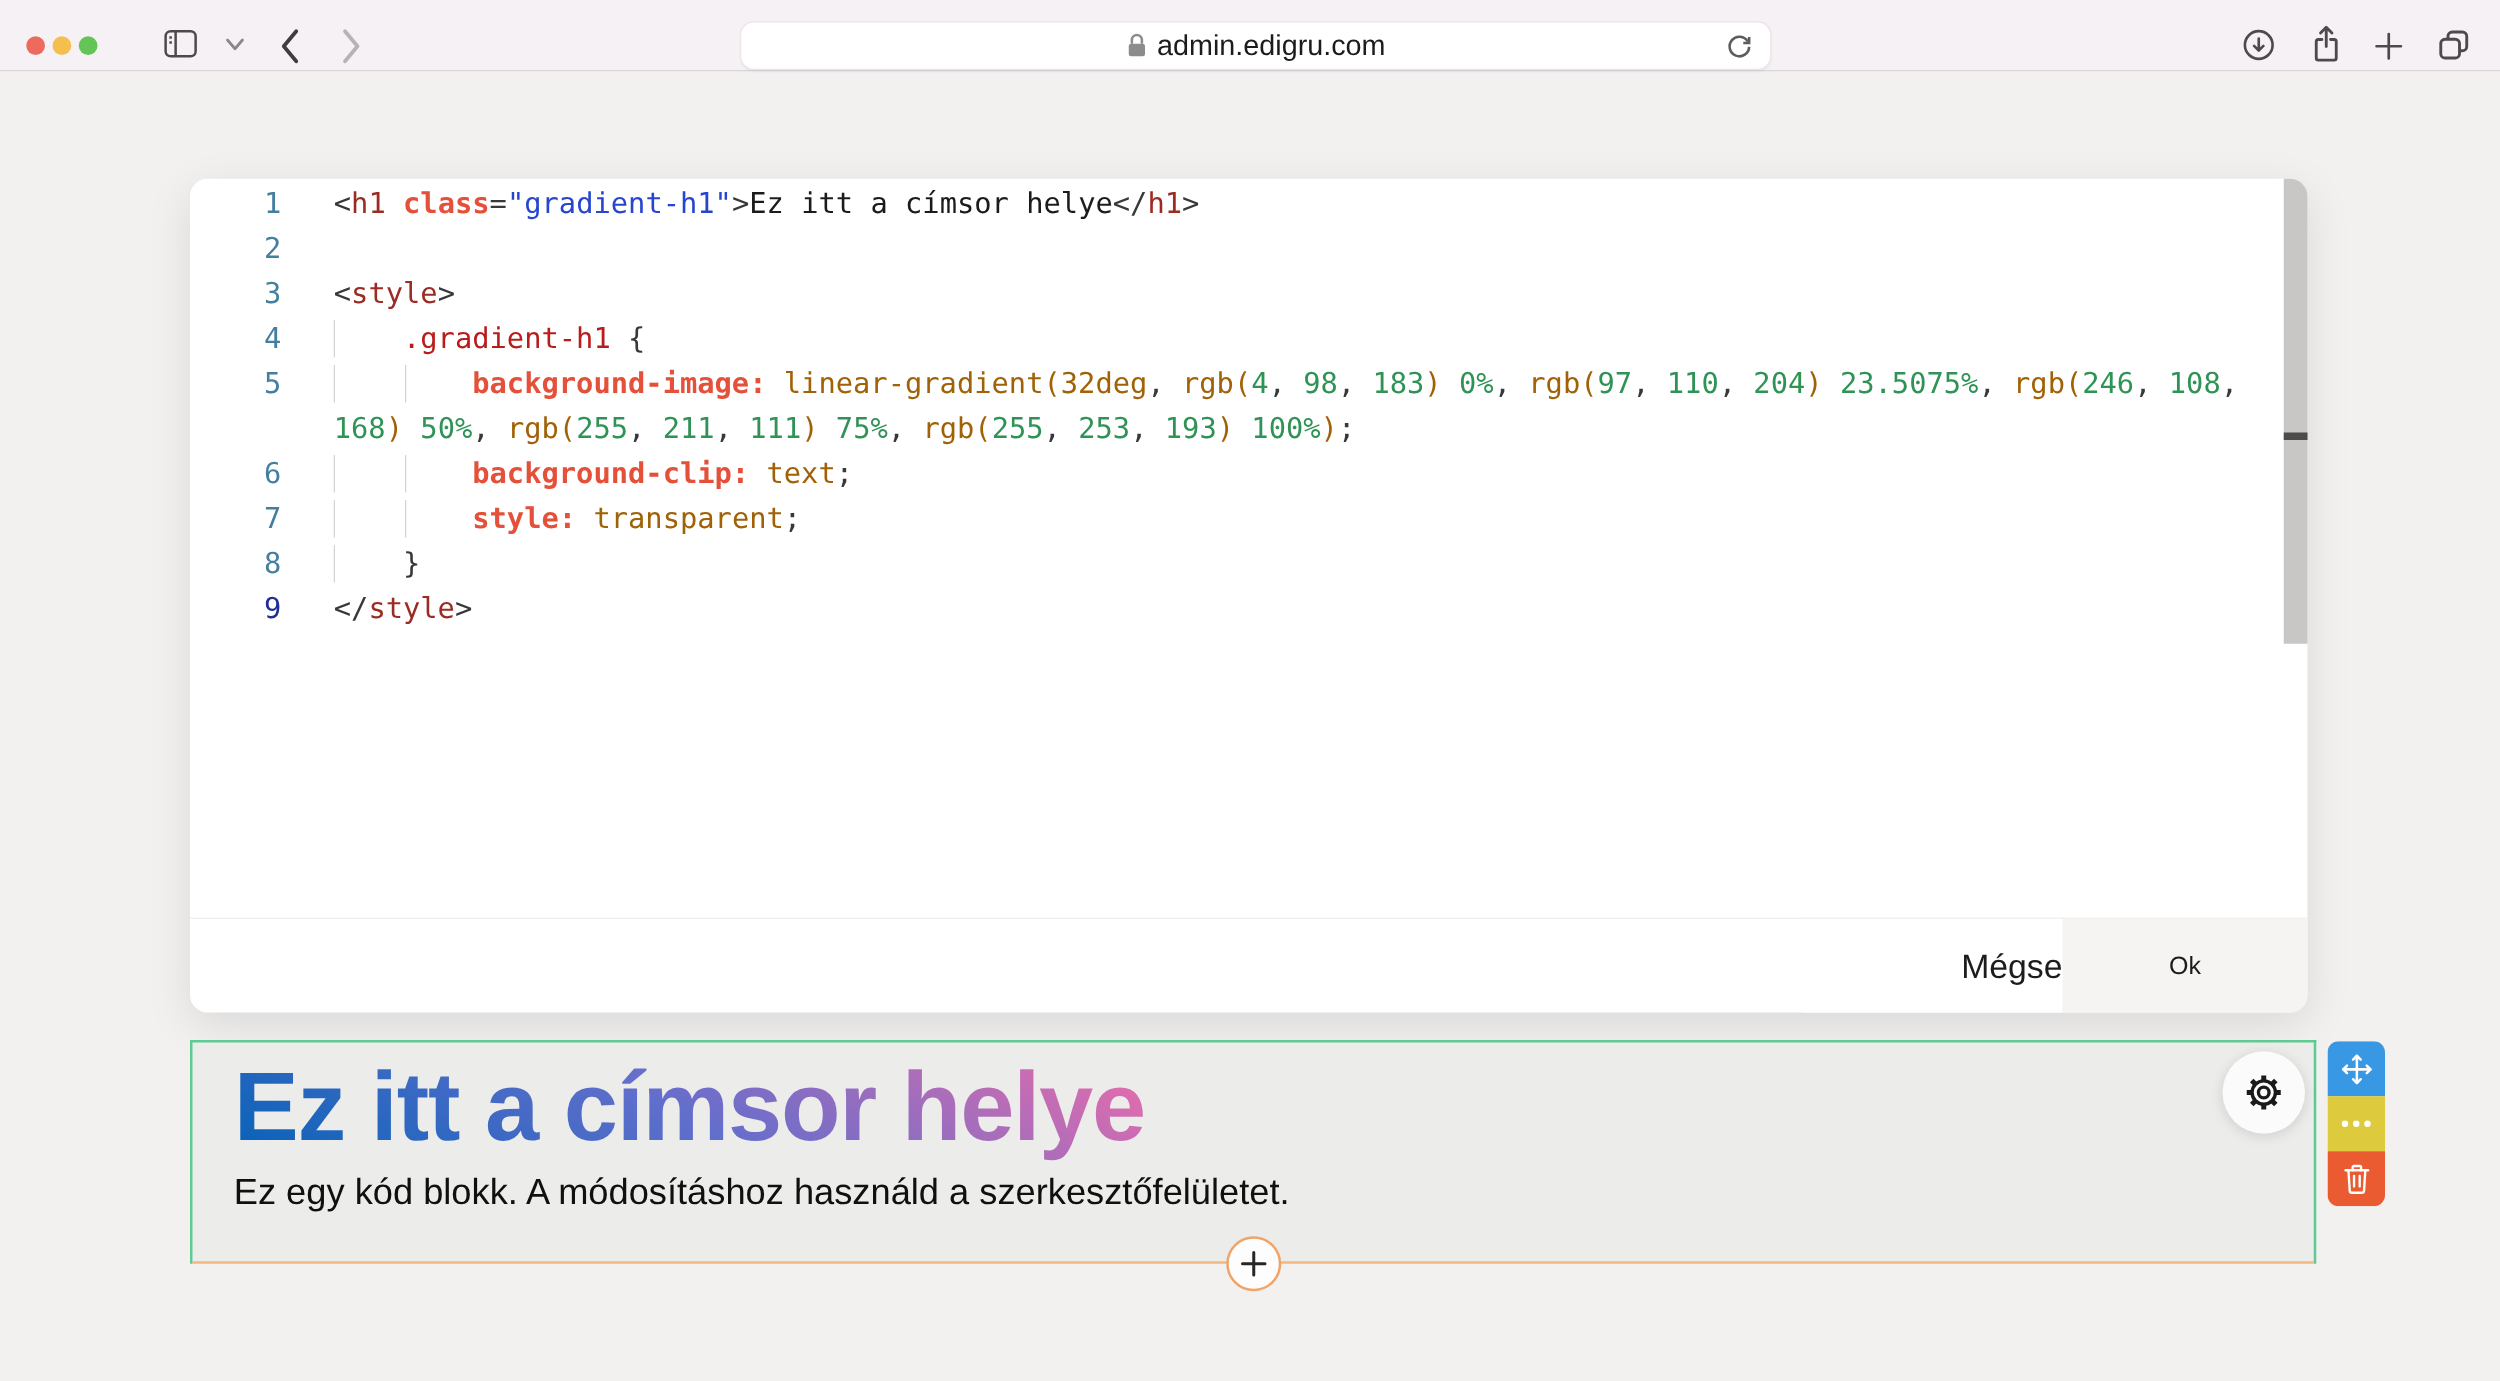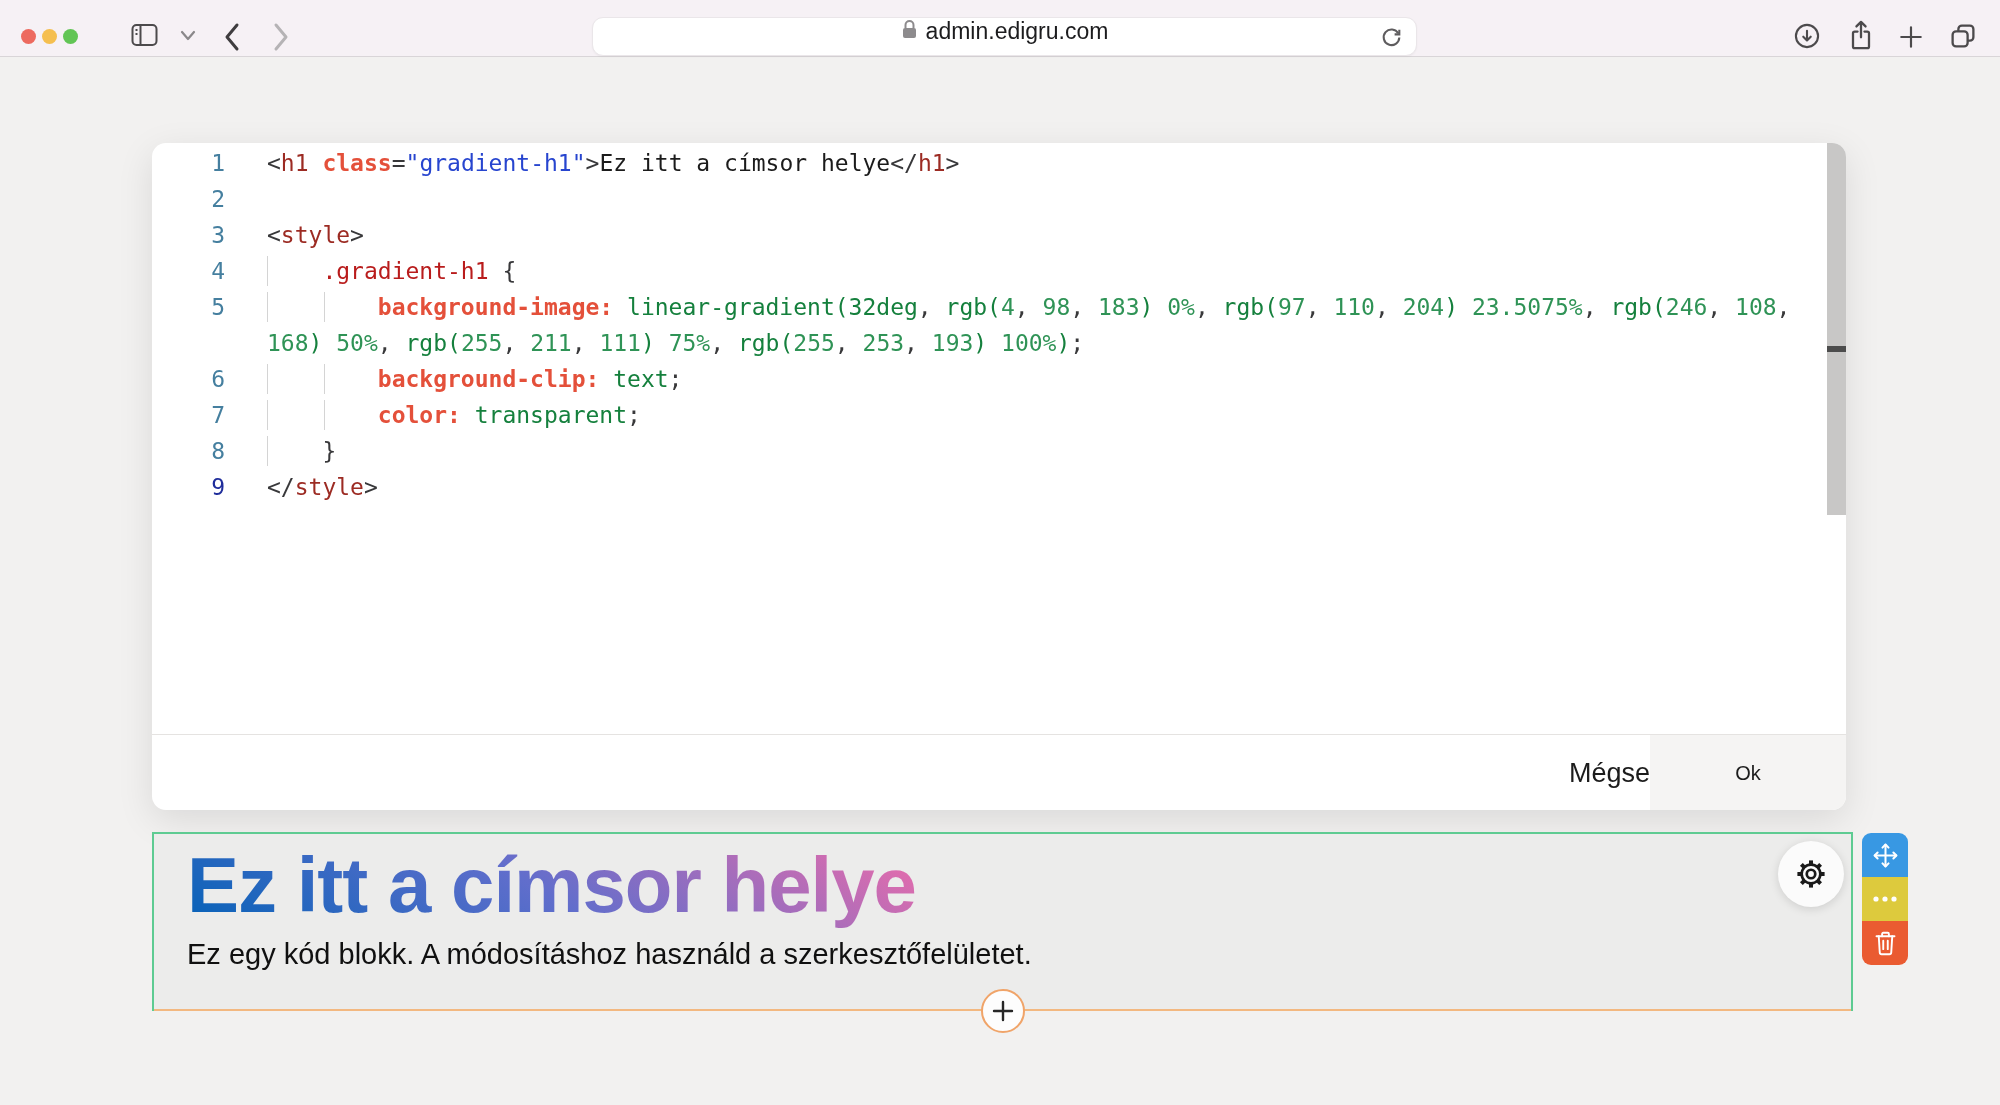--- a/index.html
+++ b/index.html
@@ -6,38 +6,38 @@
   html,body { width:2000px; height:1105px; }
   body { font-family:"Liberation Sans", sans-serif; background:#f2f1f0; position:relative; overflow:hidden; }
 
   
   .chrome { position:absolute; left:0; top:0; width:2000px; height:57px;
             background:#f6f1f5; border-bottom:1px solid #d9d5d8; }
   .traffic { position:absolute; top:29px; width:15px; height:15px; border-radius:50%; }
   .t-red{ left:21px; background:#ed6a5f; } .t-yellow{ left:42px; background:#f5bf4f; } .t-green{ left:63px; background:#62c555; }
   .chrome-icon { position:absolute; color:#4c4a4c; }
   .urlbar { position:absolute; left:592px; top:17px; width:825px; height:39px; background:#ffffff;
-            border:1px solid #eae6e9; border-radius:11px; display:flex; align-items:flex-start; justify-content:center;
+            border:1px solid #eae6e9; border-radius:11px; display:flex; align-items:center; justify-content:center;
             box-shadow:0 1px 2px rgba(0,0,0,0.04); }
   .urlbar .host { font-size:23px; color:#1c1c1e; margin-left:8px; }
   .reload { position:absolute; right:12px; top:7px; }
 
   
   .modal { position:absolute; left:152px; top:143px; width:1694px; height:667px; background:#ffffff;
            border-radius:14px; box-shadow:0 10px 36px rgba(0,0,0,0.10); }
   .code-area { position:absolute; left:0; top:0; width:1694px; height:591px; overflow:hidden;
                font-family:"DejaVu Sans Mono", monospace; font-size:23px; padding-top:2px; }
   .code-row { position:relative; display:flex; height:36px; line-height:36px; white-space:pre; }
   .gutter { flex:0 0 73px; text-align:right; color:#457f9f; user-select:none; }
   .gutter.active { color:#1f2d9b; }
   .code { margin-left:42px; }
   .guide { position:absolute; top:3px; bottom:3px; width:1px; background:#d4d4d4; }
   .tok-tag { color:#9c2b23; } .tok-sel { color:#b91c1c; }
   .tok-attr,.tok-prop { color:#e4503a;font-weight:bold; }
-  .tok-str { color:#2745cf; } .tok-val { color:#15803d;text-align:center; }
+  .tok-str { color:#2745cf; } .tok-val { color:#a16207;text-align:center; }
   .tok-num { color:#2f9356; }
   .tok-txt { color:#1b1b1b; } .tok-pun { color:#38383a; }
 
   .vscroll { position:absolute; right:0; top:0; width:19px; height:372px; background:#c8c7c6;
              border-top-right-radius:14px; }
   .vscroll .mark { position:absolute; left:0; right:0; top:203px; height:6px; background:#4c4c4c; }
 
   .modal-footer { position:absolute; left:0; bottom:0; width:1694px; height:76px; border-top:1px solid #e5e3e1;
                   border-radius:0 0 14px 14px; overflow:hidden; }
   .btn-cancel { position:absolute; left:1290px; top:0; width:208px; height:76px; background:#ffffff;
@@ -142,21 +142,21 @@
 
 <div class="modal">
   <div class="code-area" id="code-area">
       <div class="code-row"><span class="gutter">1</span><span class="code"><span class="tok-pun">&lt;</span><span class="tok-tag">h1</span><span class="tok-txt"> </span><span class="tok-attr">class</span><span class="tok-pun">=</span><span class="tok-str">"gradient-h1"</span><span class="tok-pun">&gt;</span><span class="tok-txt">Ez itt a címsor helye</span><span class="tok-pun">&lt;/</span><span class="tok-tag">h1</span><span class="tok-pun">&gt;</span></span></div>
       <div class="code-row"><span class="gutter">2</span></div>
       <div class="code-row"><span class="gutter">3</span><span class="code"><span class="tok-pun">&lt;</span><span class="tok-tag">style</span><span class="tok-pun">&gt;</span></span></div>
       <div class="code-row"><span class="gutter">4</span><span class="guide" style="left: 115px;"></span><span class="code"><span class="tok-txt">    </span><span class="tok-sel">.gradient-h1</span><span class="tok-txt"> </span><span class="tok-pun">{</span></span></div>
       <div class="code-row"><span class="gutter">5</span><span class="guide" style="left: 115px;"></span><span class="guide" style="left: 172px;"></span><span class="code"><span class="tok-txt">        </span><span class="tok-prop">background-image:</span><span class="tok-txt"> </span><span class="tok-val">linear-gradient(</span><span class="tok-val">32deg</span><span class="tok-pun">,</span><span class="tok-txt"> </span><span class="tok-val">rgb(</span><span class="tok-num">4</span><span class="tok-pun">, </span><span class="tok-num">98</span><span class="tok-pun">, </span><span class="tok-num">183</span><span class="tok-val">)</span><span class="tok-txt"> </span><span class="tok-num">0%</span><span class="tok-pun">, </span><span class="tok-val">rgb(</span><span class="tok-num">97</span><span class="tok-pun">, </span><span class="tok-num">110</span><span class="tok-pun">, </span><span class="tok-num">204</span><span class="tok-val">)</span><span class="tok-txt"> </span><span class="tok-num">23.5075%</span><span class="tok-pun">, </span><span class="tok-val">rgb(</span><span class="tok-num">246</span><span class="tok-pun">, </span><span class="tok-num">108</span><span class="tok-pun">,</span></span></div>
       <div class="code-row"><span class="gutter"></span><span class="code"><span class="tok-num">168</span><span class="tok-val">)</span><span class="tok-txt"> </span><span class="tok-num">50%</span><span class="tok-pun">, </span><span class="tok-val">rgb(</span><span class="tok-num">255</span><span class="tok-pun">, </span><span class="tok-num">211</span><span class="tok-pun">, </span><span class="tok-num">111</span><span class="tok-val">)</span><span class="tok-txt"> </span><span class="tok-num">75%</span><span class="tok-pun">, </span><span class="tok-val">rgb(</span><span class="tok-num">255</span><span class="tok-pun">, </span><span class="tok-num">253</span><span class="tok-pun">, </span><span class="tok-num">193</span><span class="tok-val">)</span><span class="tok-txt"> </span><span class="tok-num">100%</span><span class="tok-val">)</span><span class="tok-pun">;</span></span></div>
       <div class="code-row"><span class="gutter">6</span><span class="guide" style="left: 115px;"></span><span class="guide" style="left: 172px;"></span><span class="code"><span class="tok-txt">        </span><span class="tok-prop">background-clip:</span><span class="tok-txt"> </span><span class="tok-val">text</span><span class="tok-pun">;</span></span></div>
-      <div class="code-row"><span class="gutter">7</span><span class="guide" style="left: 115px;"></span><span class="guide" style="left: 172px;"></span><span class="code"><span class="tok-txt">        </span><span class="tok-prop">color:</span><span class="tok-txt"> </span><span class="tok-val">transparent</span><span class="tok-pun">;</span></span></div>
+      <div class="code-row"><span class="gutter">7</span><span class="guide" style="left: 115px;"></span><span class="guide" style="left: 172px;"></span><span class="code"><span class="tok-txt">        </span><span class="tok-prop">style:</span><span class="tok-txt"> </span><span class="tok-val">transparent</span><span class="tok-pun">;</span></span></div>
       <div class="code-row"><span class="gutter">8</span><span class="guide" style="left: 115px;"></span><span class="code"><span class="tok-txt">    </span><span class="tok-pun">}</span></span></div>
       <div class="code-row"><span class="gutter active">9</span><span class="code"><span class="tok-pun">&lt;/</span><span class="tok-tag">style</span><span class="tok-pun">&gt;</span></span></div>
     </div>
   <div class="vscroll">
     <div class="mark"></div>
   </div>
   <div class="modal-footer">
     <button class="btn-cancel">Mégse</button>
     <button class="btn-ok">Ok</button>
   </div>

